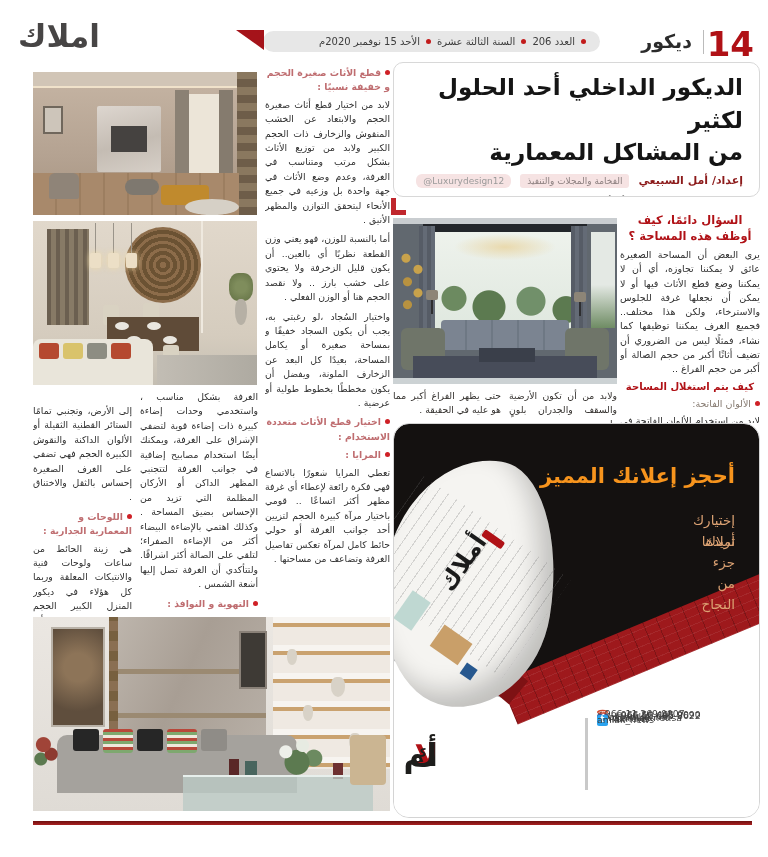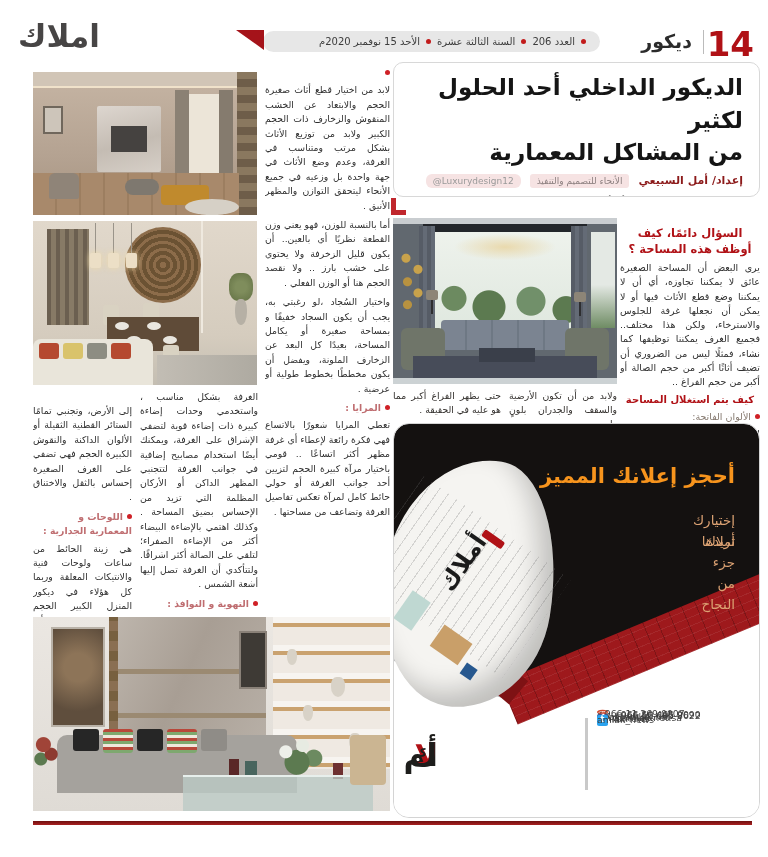--- a/index.html
+++ b/index.html
@@ -31,21 +31,21 @@
   
   .txtcol { position:absolute; font-size:9.3px; line-height:1.55; color:#2f2f2f; text-align:justify; overflow:hidden; }
   .col-a { left:265px; top:62px; width:125px; height:550px; }
   .col-b { left:140px; top:390px; width:118px; height:224px; }
   .col-c { left:33px; top:404px; width:99px; height:224px; }
   .txtcol p { margin-bottom:5px; }
   .col-head { color:#bf6d70; font-weight:bold; font-size:9.3px; margin:4px 0 3px; text-align:right; }
   .reddot { display:inline-block; width:5px; height:5px; border-radius:50%; background:#cf2026; margin-left:4px; vertical-align:1px; }
 
   
-  .right-col { position:absolute; left:620px; top:226px; width:140px; height:210px; overflow:hidden; font-size:9.5px; line-height:1.5; color:#2f2f2f; text-align:justify; }
+  .right-col { position:absolute; left:620px; top:213px; width:140px; height:210px; overflow:hidden; font-size:9.5px; line-height:1.5; color:#2f2f2f; text-align:justify; }
   .q-heading { color:#b01116; font-weight:bold; font-size:11.5px; text-align:center; line-height:1.35; margin-bottom:4px; }
   .sub-heading { color:#b01116; font-weight:bold; font-size:10px; text-align:center; margin:3px 0; }
   .bullet-line { text-align:right; color:#85796f; font-size:9.5px; margin:2px 0; }
 
   
   .photo { position:absolute; overflow:hidden; }
   .photo * { position:absolute; }
   .photo1 { left:33px; top:72px; width:224px; height:143px; background:linear-gradient(180deg,#c6b5a4,#b4a291 60%,#a6937f); }
   .p1-ceiling { top:0; left:0; right:0; height:15px; background:#d1c5b6; }
   .p1-led { top:14px; left:0; right:0; height:2px; background:#f0e2ca; }
@@ -177,21 +177,21 @@
     <div class="masthead-logo">املاك</div>
   </div>
 
   <div class="headline-box">
     <div class="headline">
       <span>الديكور الداخلي أحد الحلول لكثير</span><br>
       <span>من المشاكل المعمارية</span>
     </div>
     <div class="byline-row">
       <span class="byline">إعداد/ أمل السبيعي</span>
-      <span class="badge">الأنحاء للتصميم والتنفيذ</span>
+      <span class="badge">الفخامة والمجلات والتنفيذ</span>
       <span class="badge ltr">@Luxurydesign12</span>
     </div>
     <p class="intro">إن كان في منزلك غرفة أو أكثر بمساحات صغيرة قد تجدين نفسك في حيرة عند تصميم ديكورات هذه الغرف واختيار قطع الأثاث التي تناسبها.. وهذه الحيرة تزداد وخاصةً في غرفة المعيشة – الصالة</p>
   </div>
   <div class="corner-mark"></div>
 
   <div class="photo photo1">
     <div class="p1-ceiling"></div>
     <div class="p1-led"></div>
     <div class="p1-frame"></div>
@@ -234,24 +234,25 @@
     <div class="p2-floor"></div>
     <div class="p2-sofa">
       <span class="p2-pillow" style="left:6px;background:#b5492f"></span>
       <span class="p2-pillow" style="left:30px;background:#d9c36b"></span>
       <span class="p2-pillow" style="left:54px;background:#8d8d82"></span>
       <span class="p2-pillow" style="left:78px;background:#b5492f"></span>
     </div>
   </div>
 
   <div class="txtcol col-a">
-    <div class="col-head"><span class="reddot"></span></div>
+    <div class="col-head"><span class="reddot"></span><span>قطع الأثاث صغيرة الحجم و خفيفة نسبيًا :</span></div>
     <p>لابد من اختيار قطع أثاث صغيرة الحجم والابتعاد عن الخشب المنقوش والزخارف ذات الحجم الكبير ولابد من توزيع الأثاث بشكل مرتب ومتناسب في الغرفة، وعدم وضع الأثاث في جهة واحدة بل وزعيه في جميع الأنحاء ليتحقق التوازن والمظهر الأنيق .</p>
     <p>أما بالنسبة للوزن، فهو يعني وزن القطعة نظريًا أي بالعين.. أن يكون قليل الزخرفة ولا يحتوي على خشب بارز .. ولا نقصد الحجم هنا أو الوزن الفعلي .</p>
     <p>واختيار السُجاد ،لو رغبتي به، يجب أن يكون السجاد خفيفًا و بمساحة صغيرة أو يكامل المساحة، بعيدًا كل البعد عن الزخارف الملونة، ويفضل أن يكون مخططًا بخطوط طولية أو عرضية .</p>
+    <div class="col-head"><span class="reddot"></span><span>اختيار قطع الأثاث متعددة الاستخدام :</span></div>
     <div class="col-head"><span class="reddot"></span><span>المرايا :</span></div>
     <p>تعطي المرايا شعورًا بالاتساع فهي فكرة رائعة لإعطاء أي غرفة مظهر أكثر اتساعًا .. قومي باختيار مرآة كبيرة الحجم لتزيين أحد جوانب الغرفة أو حولي حائط كامل لمرآة تعكس تفاصيل الغرفة وتضاعف من مساحتها .</p>
 
   </div>
 
   <div class="txtcol col-b">
     <p>الغرفة بشكل مناسب ، واستخدمي وحدات إضاءة كبيرة ذات إضاءة قوية لتضفي الإشراق على الغرفة، ويمكنك أيضًا استخدام مصابيح إضافية في جوانب الغرفة لتتجنبي المظهر الداكن أو الأركان المظلمة التي تزيد من الإحساس بضيق المساحة . وكذلك اهتمي بالإضاءة البيضاء أكثر من الإضاءة الصفراء؛ لتلقي على الصالة أكثر اشراقًا. ولتتأكدي أن الغرفة تصل إليها أشعة الشمس .</p>
     <div class="col-head"><span class="reddot"></span><span>التهوية و النوافذ :</span></div>
 
   </div>

